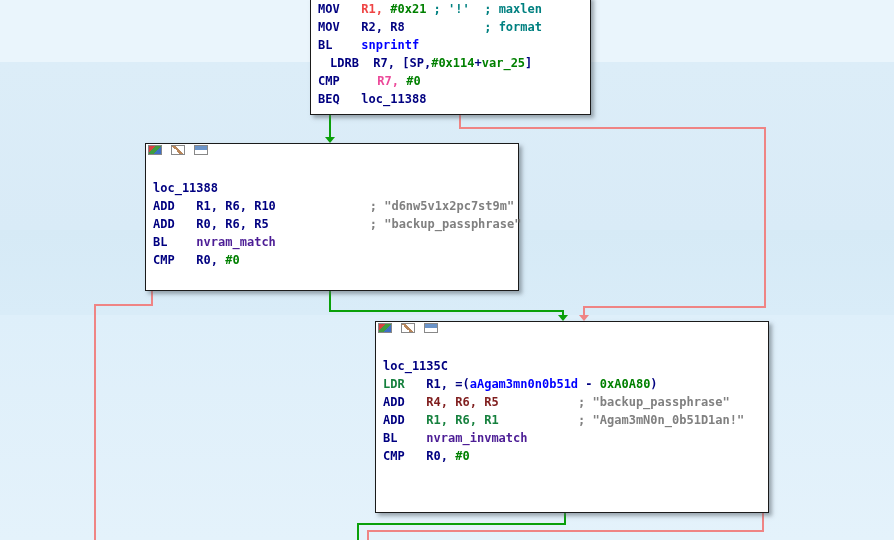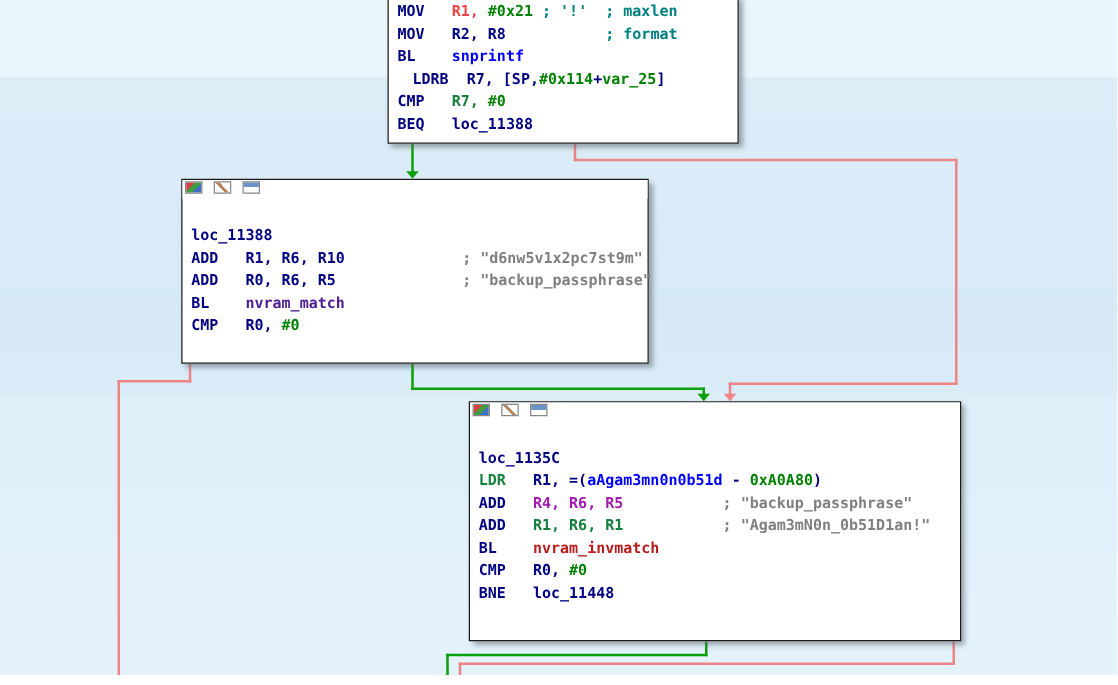--- a/index.html
+++ b/index.html
@@ -70,21 +70,21 @@
   <div class="seg er" style="left: 762px; top: 513px; width: 2px; height: 19px; background: rgb(239, 132, 132);"></div>
   <div class="seg er" style="left: 367px; top: 530px; width: 397px; height: 2px; background: rgb(239, 132, 132);"></div>
   <div class="seg er" style="left: 367px; top: 530px; width: 2px; height: 12px; background: rgb(239, 132, 132);"></div>
 
   <div class="node node-top" style="border-color: rgb(26, 26, 26); background: rgb(255, 255, 255);">
     <div class="code">
         <div class="line"><span style="color: rgb(0, 0, 128);">MOV   </span><span style="color: #ef4444;">R1, </span><span style="color: rgb(0, 128, 0);">#0x21</span><span style="color: rgb(0, 128, 128);"> ; '!'  ; maxlen</span></div>
         <div class="line"><span style="color: rgb(0, 0, 128);">MOV   </span><span style="color: rgb(0, 0, 128);">R2, R8           </span><span style="color: rgb(0, 128, 128);">; format</span></div>
         <div class="line"><span style="color: rgb(0, 0, 128);">BL    </span><span style="color: rgb(0, 0, 255);">snprintf</span></div>
         <div class="line"><span style="color: rgb(0, 0, 128); margin-left: 12px;">LDRB  </span><span style="color: rgb(0, 0, 128);">R7, [SP,</span><span style="color: rgb(0, 128, 0);">#0x114</span><span style="color: rgb(0, 0, 128);">+</span><span style="color: rgb(0, 128, 0);">var_25</span><span style="color: rgb(0, 0, 128);">]</span></div>
-        <div class="line"><span style="color: rgb(0, 0, 128);">CMP   </span><span style="color: #15803d;">R7, </span><span style="color: rgb(0, 128, 0);">#0</span></div>
+        <div class="line"><span style="color: rgb(0, 0, 128);">CMP   </span><span style="color: #ec4899; margin-left: 16px;">R7, </span><span style="color: rgb(0, 128, 0);">#0</span></div>
         <div class="line"><span style="color: rgb(0, 0, 128);">BEQ   </span><span style="color: rgb(0, 0, 128);">loc_11388</span></div>
       </div>
   </div>
 
   <div class="node node-mid" style="border-color: rgb(26, 26, 26); background: rgb(255, 255, 255);">
     <div class="titlebar">
       <span class="ic ic1"></span>
       <span class="ic ic2"></span>
       <span class="ic ic3"></span>
     </div>
@@ -99,22 +99,21 @@
 
   <div class="node node-bot" style="border-color: rgb(26, 26, 26); background: rgb(255, 255, 255);">
     <div class="titlebar">
       <span class="ic ic1"></span>
       <span class="ic ic2"></span>
       <span class="ic ic3"></span>
     </div>
     <div class="code">
         <div class="line"><span style="color: rgb(0, 0, 128);">loc_1135C</span></div>
         <div class="line"><span style="color: #15803d;">LDR   </span><span style="color: rgb(0, 0, 128);">R1, =(</span><span style="color: rgb(0, 0, 255);">aAgam3mn0n0b51d</span><span style="color: rgb(0, 0, 128);"> - </span><span style="color: rgb(0, 128, 0);">0xA0A80</span><span style="color: rgb(0, 0, 128);">)</span></div>
-        <div class="line"><span style="color: rgb(0, 0, 128);">ADD   </span><span style="color: #a21caf;">R4, R6, R5           </span><span style="color: rgb(128, 128, 128);">; "backup_passphrase"</span></div>
+        <div class="line"><span style="color: rgb(0, 0, 128);">ADD   </span><span style="color: #7f1d1d;">R4, R6, R5           </span><span style="color: rgb(128, 128, 128);">; "backup_passphrase"</span></div>
         <div class="line"><span style="color: rgb(0, 0, 128);">ADD   </span><span style="color: #15803d;">R1, R6, R1           </span><span style="color: rgb(128, 128, 128);">; "Agam3mN0n_0b51D1an!"</span></div>
-        <div class="line"><span style="color: rgb(0, 0, 128);">BL    </span><span style="color: #b91c1c;">nvram_invmatch</span></div>
+        <div class="line"><span style="color: rgb(0, 0, 128);">BL    </span><span style="color: #4c1d95;">nvram_invmatch</span></div>
         <div class="line"><span style="color: rgb(0, 0, 128);">CMP   </span><span style="color: rgb(0, 0, 128);">R0, </span><span style="color: rgb(0, 128, 0);">#0</span></div>
-        <div class="line"><span style="color: rgb(0, 0, 128);">BNE   </span><span style="color: rgb(0, 0, 128);">loc_11448</span></div>
       </div>
   </div>
 
   <div id="bottomstrip"></div>
 </div>
 
 </body></html>

